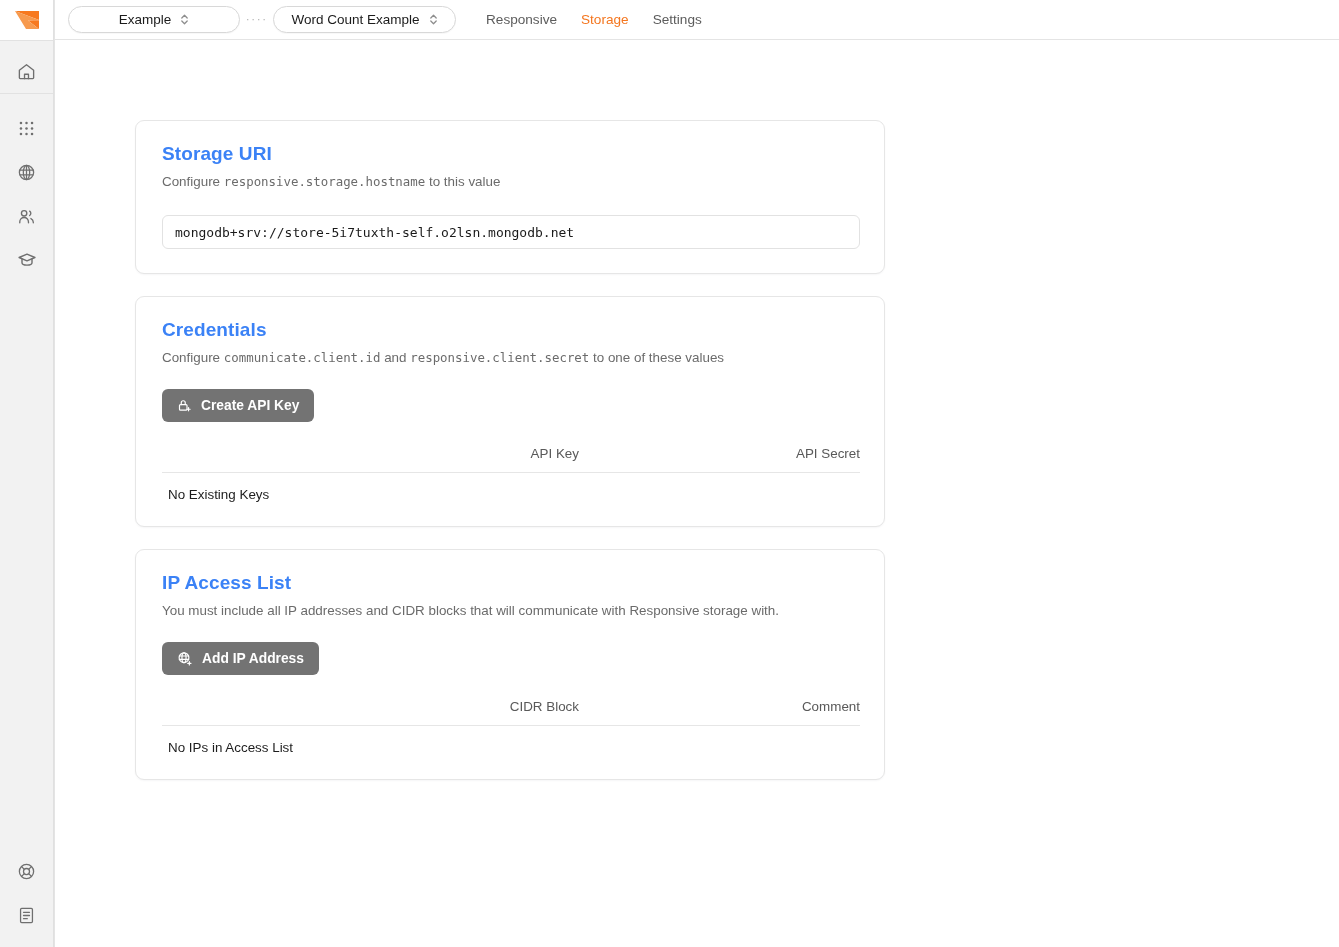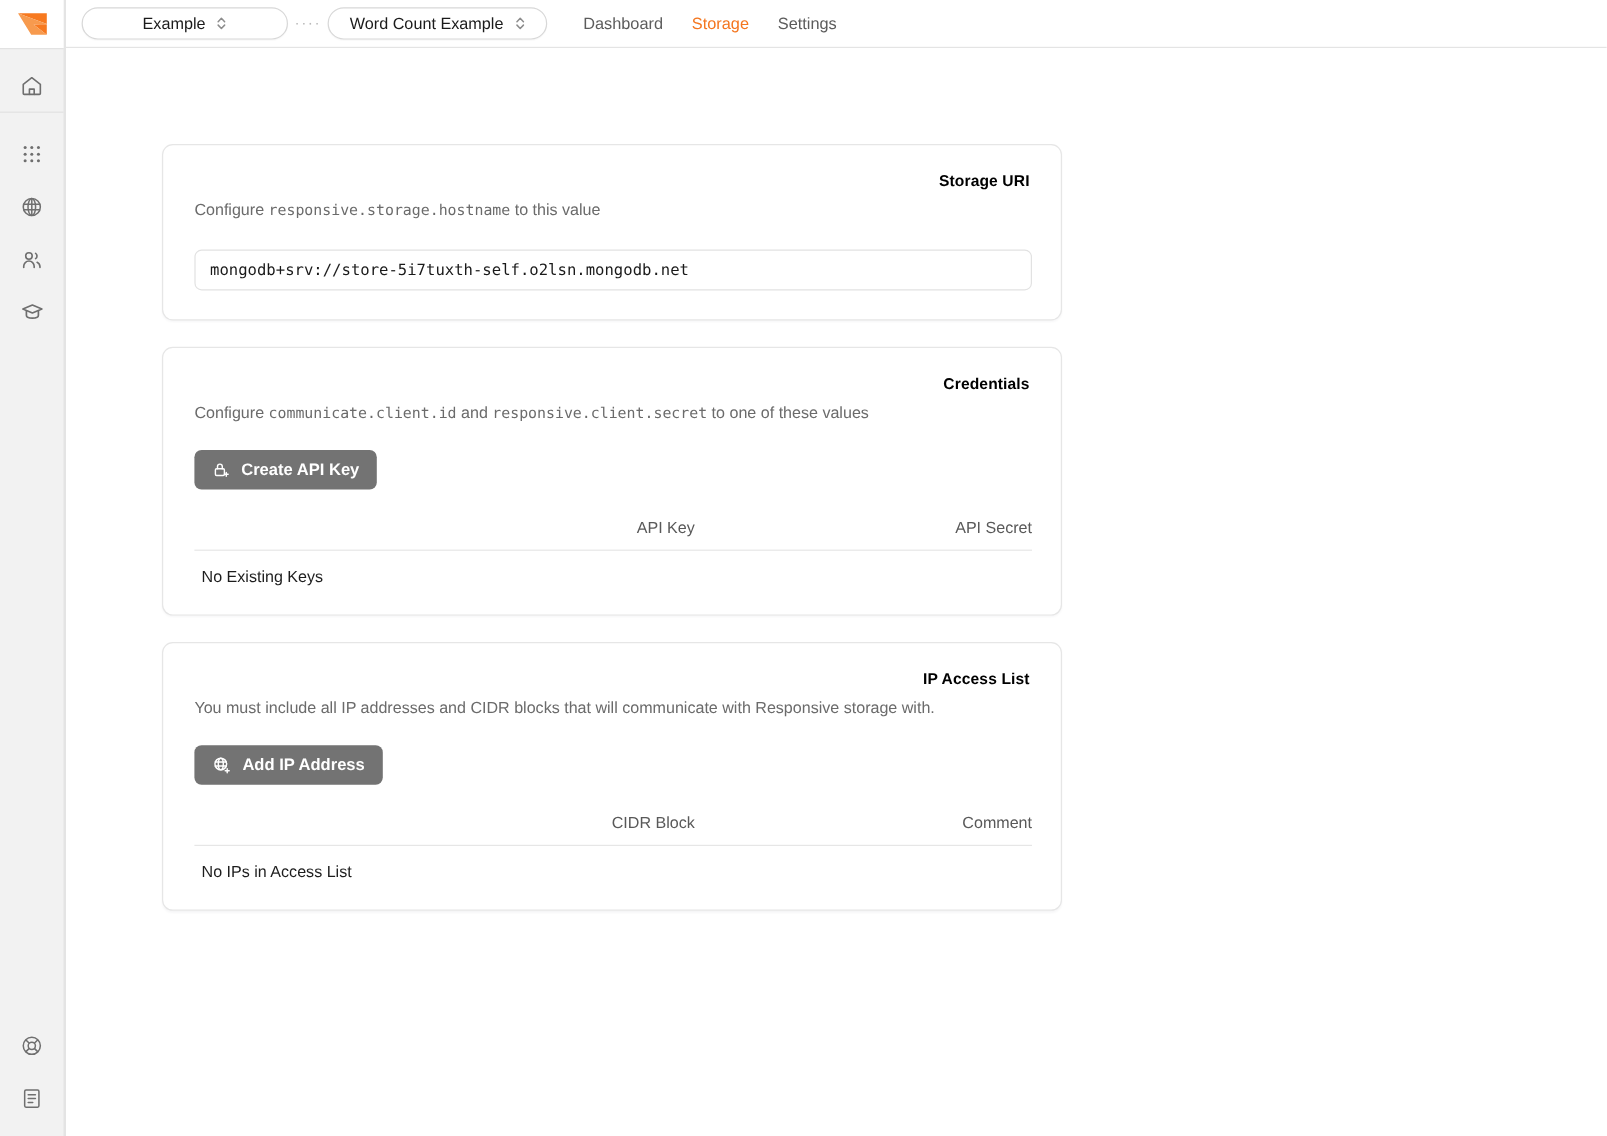--- a/index.html
+++ b/index.html
@@ -141,26 +141,25 @@
   .card {
     width: 750px;
     background: #ffffff;
     border: 1px solid #e6e6e6;
     border-radius: 9px;
     box-shadow: 0 1px 2px rgba(16,24,40,0.04);
     padding: 22px 26px 24px 26px;
     margin-bottom: 22px;
   }
   .card-title {
-    font-size: 13px;
+    font-size: 19px;
     font-weight: 700;
-    color: #000000;
+    color: #3b82f6;
     margin: 0 0 8px 0;
     letter-spacing: 0.1px;
-    text-align: right;
   }
   .card-sub {
     font-size: 13.4px;
     color: #6b6b6b;
     margin: 0;
     line-height: 1.35;
   }
   .card-sub code {
     font-family: "DejaVu Sans Mono", "Liberation Mono", monospace;
     font-size: 12.4px;
@@ -326,21 +325,21 @@
 
       <div class="select-pill w2">
         <span class="pill-label">Word Count Example</span>
         <svg class="updown" width="9" height="13" viewBox="0 0 10 14" fill="none" stroke="#8d8d8d" stroke-width="1.4" stroke-linecap="round" stroke-linejoin="round">
           <path d="M2 5.4 L5 2.3 L8 5.4"></path>
             <path d="M2 8.6 L5 11.7 L8 8.6"></path>
         </svg>
       </div>
 
       <div class="topnav">
-        <a>Dashboard</a>
+        <a>Responsive</a>
         <a class="active">Storage</a>
         <a>Settings</a>
       </div>
     </div>
 
     <div class="main">
 
       <div class="card">
         <div class="card-title">Storage URI</div>
         <p class="card-sub"><span>Configure </span><code>responsive.storage.hostname</code><span> to this value</span></p>

